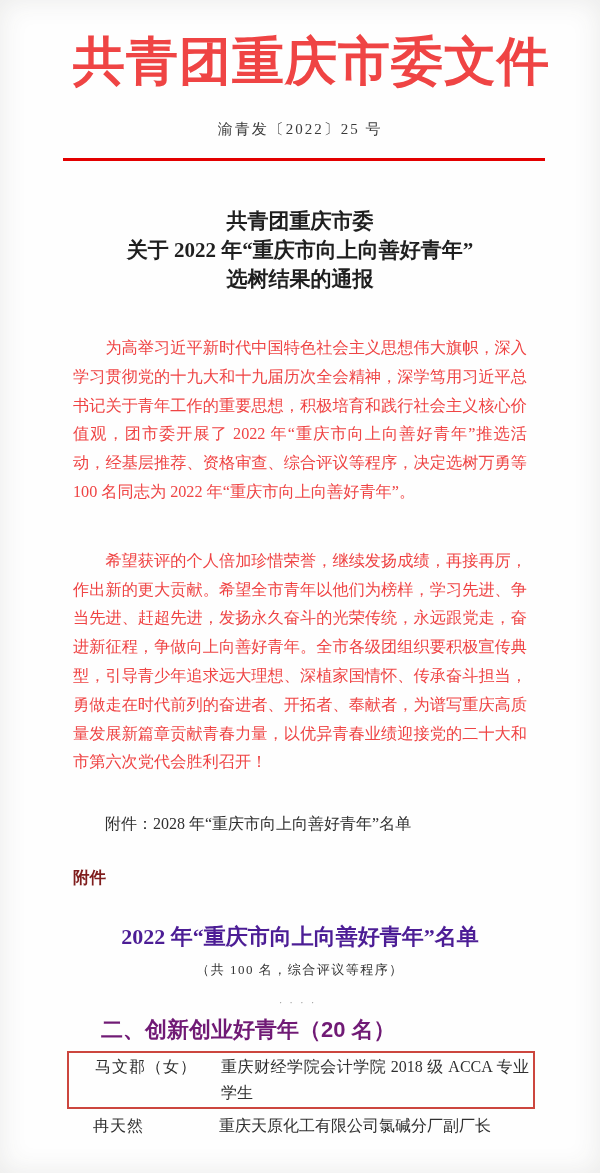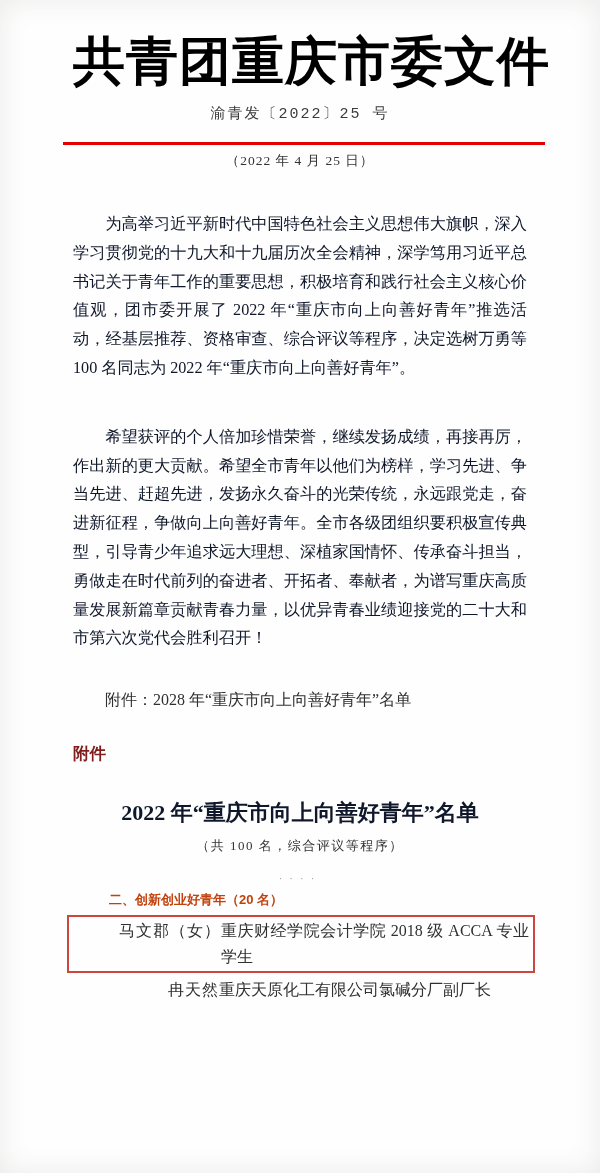--- a/index.html
+++ b/index.html
@@ -16,34 +16,33 @@
     content: "";
     position: absolute; inset: 0;
     box-shadow: inset 0 0 28px rgba(60,55,50,0.10);
     pointer-events: none;
   }
   .page { padding: 0 73px; }
 
   .banner {
     margin-top: 28px;
     text-align: center;
-    color: #000000;
+    color: #ef4444;
     font-size: 52px;
     font-weight: bold;
     letter-spacing: 1px;
     line-height: 68px;
     white-space: nowrap;
   }
   .doc-number {
-    margin-top: 8px;
+    margin-top: 24px;
     text-align: center;
     font-size: 15px;
     letter-spacing: 2px;
     color: #3a3a3a;
-    font-family: Liberation Mono, monospace;
   }
   .red-divider {
     margin-top: 19px;
     margin-left: -10px;
     width: 482px;
     height: 3px;
     background: #e30000;
   }
   .doc-title {
     margin-top: 46px;
@@ -58,21 +57,21 @@
     text-align: center;
     font-size: 13.5px;
     letter-spacing: 1px;
     color: #333;
   }
   .body-text p {
     font-size: 16.2px;
     line-height: 28.8px;
     text-align: justify;
     text-indent: 2em;
-    color: #0f172a;
+    color: #ef4444;
     margin-top: 40px;
   }
   .p1 { margin-top: 40px; }
   .p2 { margin-top: 19px; }
   .attachment-note {
     margin-top: 37px;
     text-indent: 2em;
     font-size: 16px;
     color: #303030;
   }
@@ -81,52 +80,52 @@
     font-family: "Liberation Sans", "DejaVu Sans", sans-serif;
     font-weight: bold;
     font-size: 16.5px;
     color: #7f1d1d;
   }
   .list-title {
     margin-top: 33px;
     text-align: center;
     font-weight: bold;
     font-size: 22px;
-    color: #0f172a;
+    color: #4c1d95;
   }
   .list-subtitle {
     margin-top: 9px;
     text-align: center;
     font-size: 13px;
     letter-spacing: 1.5px;
     color: #333;
   }
   .omitted-ellipsis {
     margin-top: 17px;
     text-align: center;
     font-size: 11px;
     letter-spacing: 7px;
     color: #9a9a9a;
   }
   .section-heading {
     margin-top: 7px;
-    margin-left: 36px;
+    margin-left: 28px;
     font-family: "Liberation Sans", "DejaVu Sans", sans-serif;
     font-weight: bold;
-    font-size: 13px;
-    color: #c2410c;
+    font-size: 22px;
+    color: #701a75;
   }
   .entry-row {
     display: flex;
     padding-left: 20px;
     font-size: 16px;
     line-height: 26px;
     color: #303030;
   }
-  .entry-name { width: 126px; flex-shrink: 0; letter-spacing: 1px; text-align: right; }
+  .entry-name { width: 126px; flex-shrink: 0; letter-spacing: 1px; }
   .entry-desc { flex: 1; text-align: justify; }
   .highlight-box {
     margin-top: 6px;
     margin-left: -6px;
     margin-right: -8px;
     border: 2px solid #cc463e;
     padding: 1px 4px 1px 6px;
   }
   .highlight-box .entry-row { padding-left: 20px; }
   .plain-row { margin-top: 4px; }
@@ -135,22 +134,26 @@
 <body>
 
 <div class="page">
 
   <div class="banner">共青团重庆市委文件</div>
 
   <div class="doc-number">渝青发〔2022〕25 号</div>
 
   <div class="red-divider"></div>
 
+  <div class="doc-title">
+    <div>共青团重庆市委</div>
+    <div>关于 2022 年“重庆市向上向善好青年”</div>
+    <div>选树结果的通报</div>
+  </div>
 
-  <div class="date-line">（2022 年 4 月 25 日）</div>
 
   <div class="body-text">
     <p class="p1">为高举习近平新时代中国特色社会主义思想伟大旗帜，深入学习贯彻党的十九大和十九届历次全会精神，深学笃用习近平总书记关于青年工作的重要思想，积极培育和践行社会主义核心价值观，团市委开展了 2022 年“重庆市向上向善好青年”推选活动，经基层推荐、资格审查、综合评议等程序，决定选树万勇等 100 名同志为 2022 年“重庆市向上向善好青年”。</p>
     <p class="p2">希望获评的个人倍加珍惜荣誉，继续发扬成绩，再接再厉，作出新的更大贡献。希望全市青年以他们为榜样，学习先进、争当先进、赶超先进，发扬永久奋斗的光荣传统，永远跟党走，奋进新征程，争做向上向善好青年。全市各级团组织要积极宣传典型，引导青少年追求远大理想、深植家国情怀、传承奋斗担当，勇做走在时代前列的奋进者、开拓者、奉献者，为谱写重庆高质量发展新篇章贡献青春力量，以优异青春业绩迎接党的二十大和市第六次党代会胜利召开！</p>
   </div>
 
   <div class="attachment-note">附件：2028 年“重庆市向上向善好青年”名单</div>
 
   <div class="appendix-label">附件</div>
 

